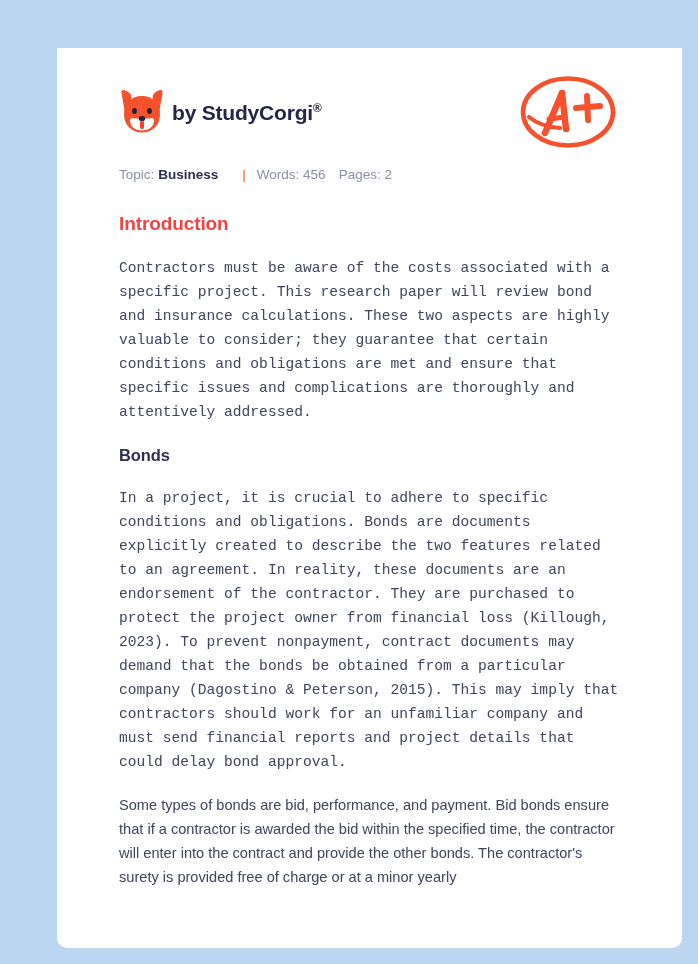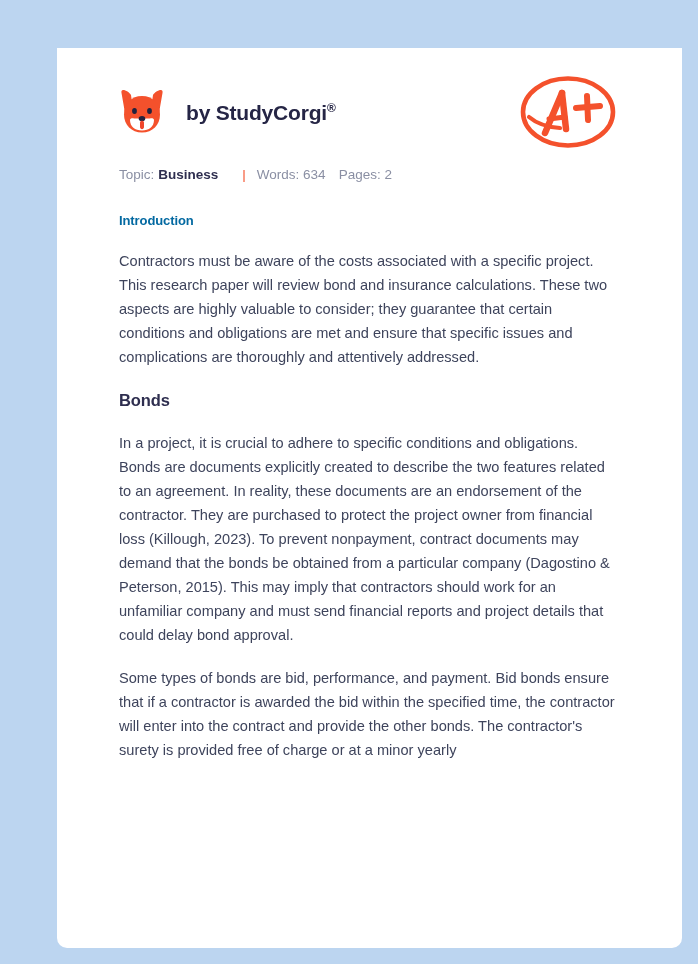--- a/index.html
+++ b/index.html
@@ -39,21 +39,21 @@
     display: flex;
     align-items: center;
     justify-content: space-between;
     padding-top: 24px;
     height: 104px;
     box-sizing: border-box;
   }
   .brand {
     display: flex;
     align-items: center;
-    gap: 21px;
+    gap: 7px;
     justify-content: center;
   }
   .corgi-logo {
     width: 46px;
     height: 50px;
     display: block;
     flex: 0 0 auto;
   }
   .brand-text {
     font-size: 21px;
@@ -105,42 +105,43 @@
   .doc-meta .meta-sep {
     color: #f4512c;
     margin: 0 11px;
     font-weight: normal;
   }
   .doc-meta .meta-item { margin-right: 13px; }
   .doc-meta .meta-item:last-child { margin-right: 4px; }
 
   
   h2.sec-h2 {
-    font-size: 13px;
+    font-size: 19px;
     font-weight: bold;
-    color: #0369a1;
+    color: #ef4444;
     margin: 31px 0 0 0;
     letter-spacing: -0.1px;
   }
   h3.sec-h3 {
     font-size: 16.5px;
     font-weight: bold;
     color: #2e2e4f;
     margin: 22px 0 12px 0;
     letter-spacing: -0.1px;
   }
   p.body-p {
     font-size: 14.6px;
     line-height: 24px;
     color: #3e445c;
     margin: 19px 0 0 0;
   }
   h2.sec-h2 + p.body-p,
   h3.sec-h3 + p.body-p {
     margin-top: 21px;
+    font-family: Liberation Mono, monospace;
   }
 </style>
 </head>
 <body>
 
 <div id="page-sheet">
   <div class="sheet-inner">
 
     <div class="doc-header">
 
@@ -166,21 +167,21 @@
         <path d="M33 48 L49 46" fill="none" stroke="#f4512c" stroke-width="5" stroke-linecap="round"></path>
         <path d="M60 37 L84 35" fill="none" stroke="#f4512c" stroke-width="6" stroke-linecap="round"></path>
         <path d="M71 25 L72 49" fill="none" stroke="#f4512c" stroke-width="6" stroke-linecap="round"></path>
       </svg>
     </div>
 
 
     <div class="doc-meta">
       <span class="meta-item"><span class="meta-label">Topic:</span><span class="meta-strong">Business</span></span>
       <span class="meta-sep">|</span>
-      <span class="meta-item">Words: 634</span>
+      <span class="meta-item">Words: 456</span>
       <span class="meta-item">Pages: 2</span>
     </div>
 
     <div id="doc-body">
         <h2 class="sec-h2">Introduction</h2>
         <p class="body-p">Contractors must be aware of the costs associated with a specific project. This research paper will review bond and insurance calculations. These two aspects are highly valuable to consider; they guarantee that certain conditions and obligations are met and ensure that specific issues and complications are thoroughly and attentively addressed.</p>
         <h3 class="sec-h3">Bonds</h3>
         <p class="body-p">In a project, it is crucial to adhere to specific conditions and obligations. Bonds are documents explicitly created to describe the two features related to an agreement. In reality, these documents are an endorsement of the contractor. They are purchased to protect the project owner from financial loss (Killough, 2023). To prevent nonpayment, contract documents may demand that the bonds be obtained from a particular company (Dagostino &amp; Peterson, 2015). This may imply that contractors should work for an unfamiliar company and must send financial reports and project details that could delay bond approval.</p>
         <p class="body-p">Some types of bonds are bid, performance, and payment. Bid bonds ensure that if a contractor is awarded the bid within the specified time, the contractor will enter into the contract and provide the other bonds. The contractor's surety is provided free of charge or at a minor yearly</p>
       </div>

